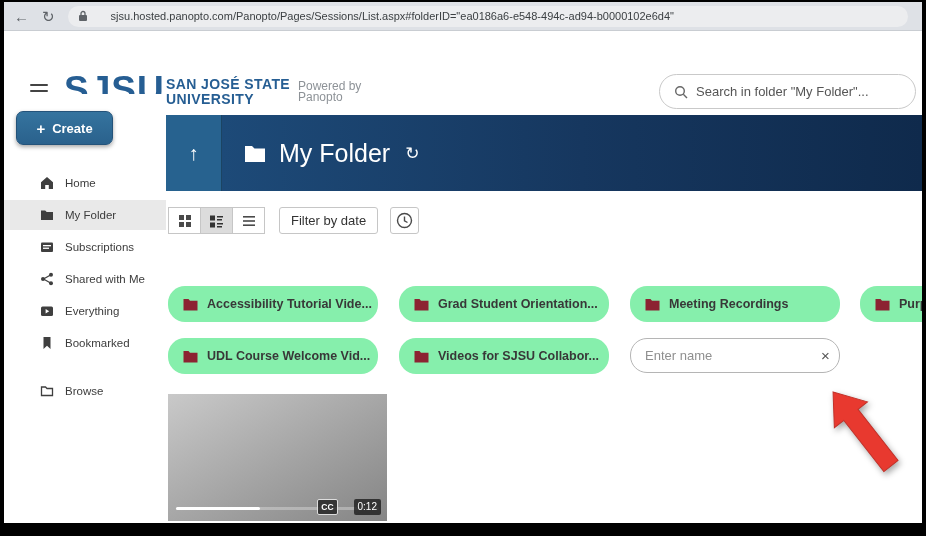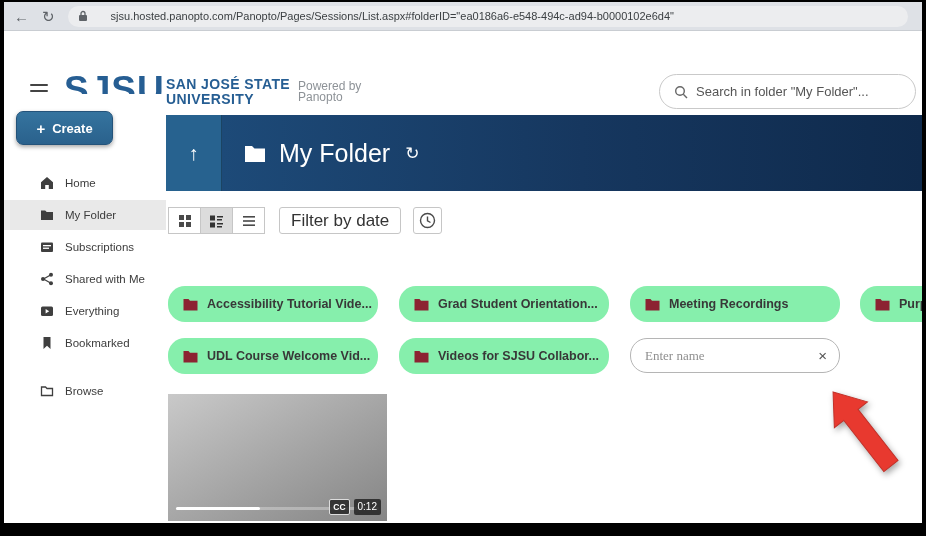--- a/index.html
+++ b/index.html
@@ -58,21 +58,21 @@
   .banner .b-title { margin-left:13px; color:#fff; font-size:25px; }
   .banner .b-refresh { margin-left:15px; color:#fff; font-size:17px; cursor:pointer; }
 
   
   .toolbar { position:absolute; left:164px; top:205px; display:flex; align-items:center; }
   .vbtn { width:33px; height:27px; background:#fff; border:1px solid #c6c6c6;
     display:flex; align-items:center; justify-content:center; cursor:pointer; }
   .vbtn + .vbtn { margin-left:-1px; }
   .vbtn.selected { background:#dcdcdc; }
   .filter-btn { margin-left:14px; height:27px; padding:0 11px; border:1px solid #c6c6c6;
-    border-radius:3px; background:#fff; font-size:17px; color:#333; display:flex;
+    border-radius:3px; background:#fff; font-size:13px; color:#333; display:flex;
     align-items:center; cursor:pointer; font-family:"Liberation Sans", sans-serif; }
   .clock-btn { margin-left:12px; width:29px; height:27px; border:1px solid #c6c6c6;
     border-radius:3px; background:#fff; display:flex; align-items:center;
     justify-content:center; cursor:pointer; }
 
   
   .sortbar { position:absolute; left:166px; top:247px; display:flex; align-items:center;
     font-size:11.5px; color:#8a8a8a; gap:17px; }
   .sortbar .sort-active { color:#333; cursor:pointer; }
   .sortbar .tri { font-size:8px; color:#333; }
@@ -81,32 +81,32 @@
   
   .card { position:absolute; width:210px; height:36px; background:#86efac;
     border-radius:17px; display:flex; align-items:center; gap:9px; padding-left:15px;
     cursor:pointer; overflow:hidden; }
   .card .card-label { font-size:12.5px; font-weight:600; color:#383838; white-space:nowrap; }
 
   .name-input-wrap { position:absolute; left:626px; top:336px; width:210px; height:35px;
     background:#fff; border:1px solid #b5b5b5; border-radius:17px; display:flex;
     align-items:center; padding:0 12px 0 14px; }
   .name-input-wrap input { border:none; outline:none; flex:1; font-size:13px; color:#c2410c;
-    font-family:Liberation Serif, serif; }
+    font-family:Liberation Sans, sans-serif; }
   .name-input-wrap input::placeholder { color:#8f8f8f; }
   .name-clear { color:#555; font-size:15px; cursor:pointer; line-height:1; }
 
   
   .thumb { position:absolute; left:164px; top:392px; width:219px; height:127px;
     background:linear-gradient(150deg,#c9c9c9 0%,#a3a3a3 55%,#858585 100%); cursor:pointer; }
   .thumb .track { position:absolute; left:8px; right:8px; bottom:11px; height:3px;
     background:rgba(255,255,255,.3); border-radius:2px; }
   .thumb .fill { position:absolute; left:8px; bottom:11px; height:3px; width:84px;
     background:#fff; border-radius:2px; }
-  .thumb .badges { position:absolute; right:6px; bottom:6px; display:flex; gap:4px; }
+  .thumb .badges { position:absolute; right:6px; bottom:6px; display:flex; gap:16px; }
   .badge { background:rgba(25,25,25,.78); color:#fff; border-radius:2px; }
   .badge.cc { font-size:8.5px; font-weight:bold; padding:2px 3px; border:1px solid #ddd; }
   .badge.dur { font-size:10px; padding:2px 4px; }
   .video-title { position:absolute; left:400px; top:390px; font-size:13.5px;
     font-weight:bold; color:#1c1c1c; cursor:pointer; }
 
   
   .red-arrow { position:absolute; left:812px; top:374px;
     filter:drop-shadow(2px 3px 3px rgba(0,0,0,.35)); }
 </style>

